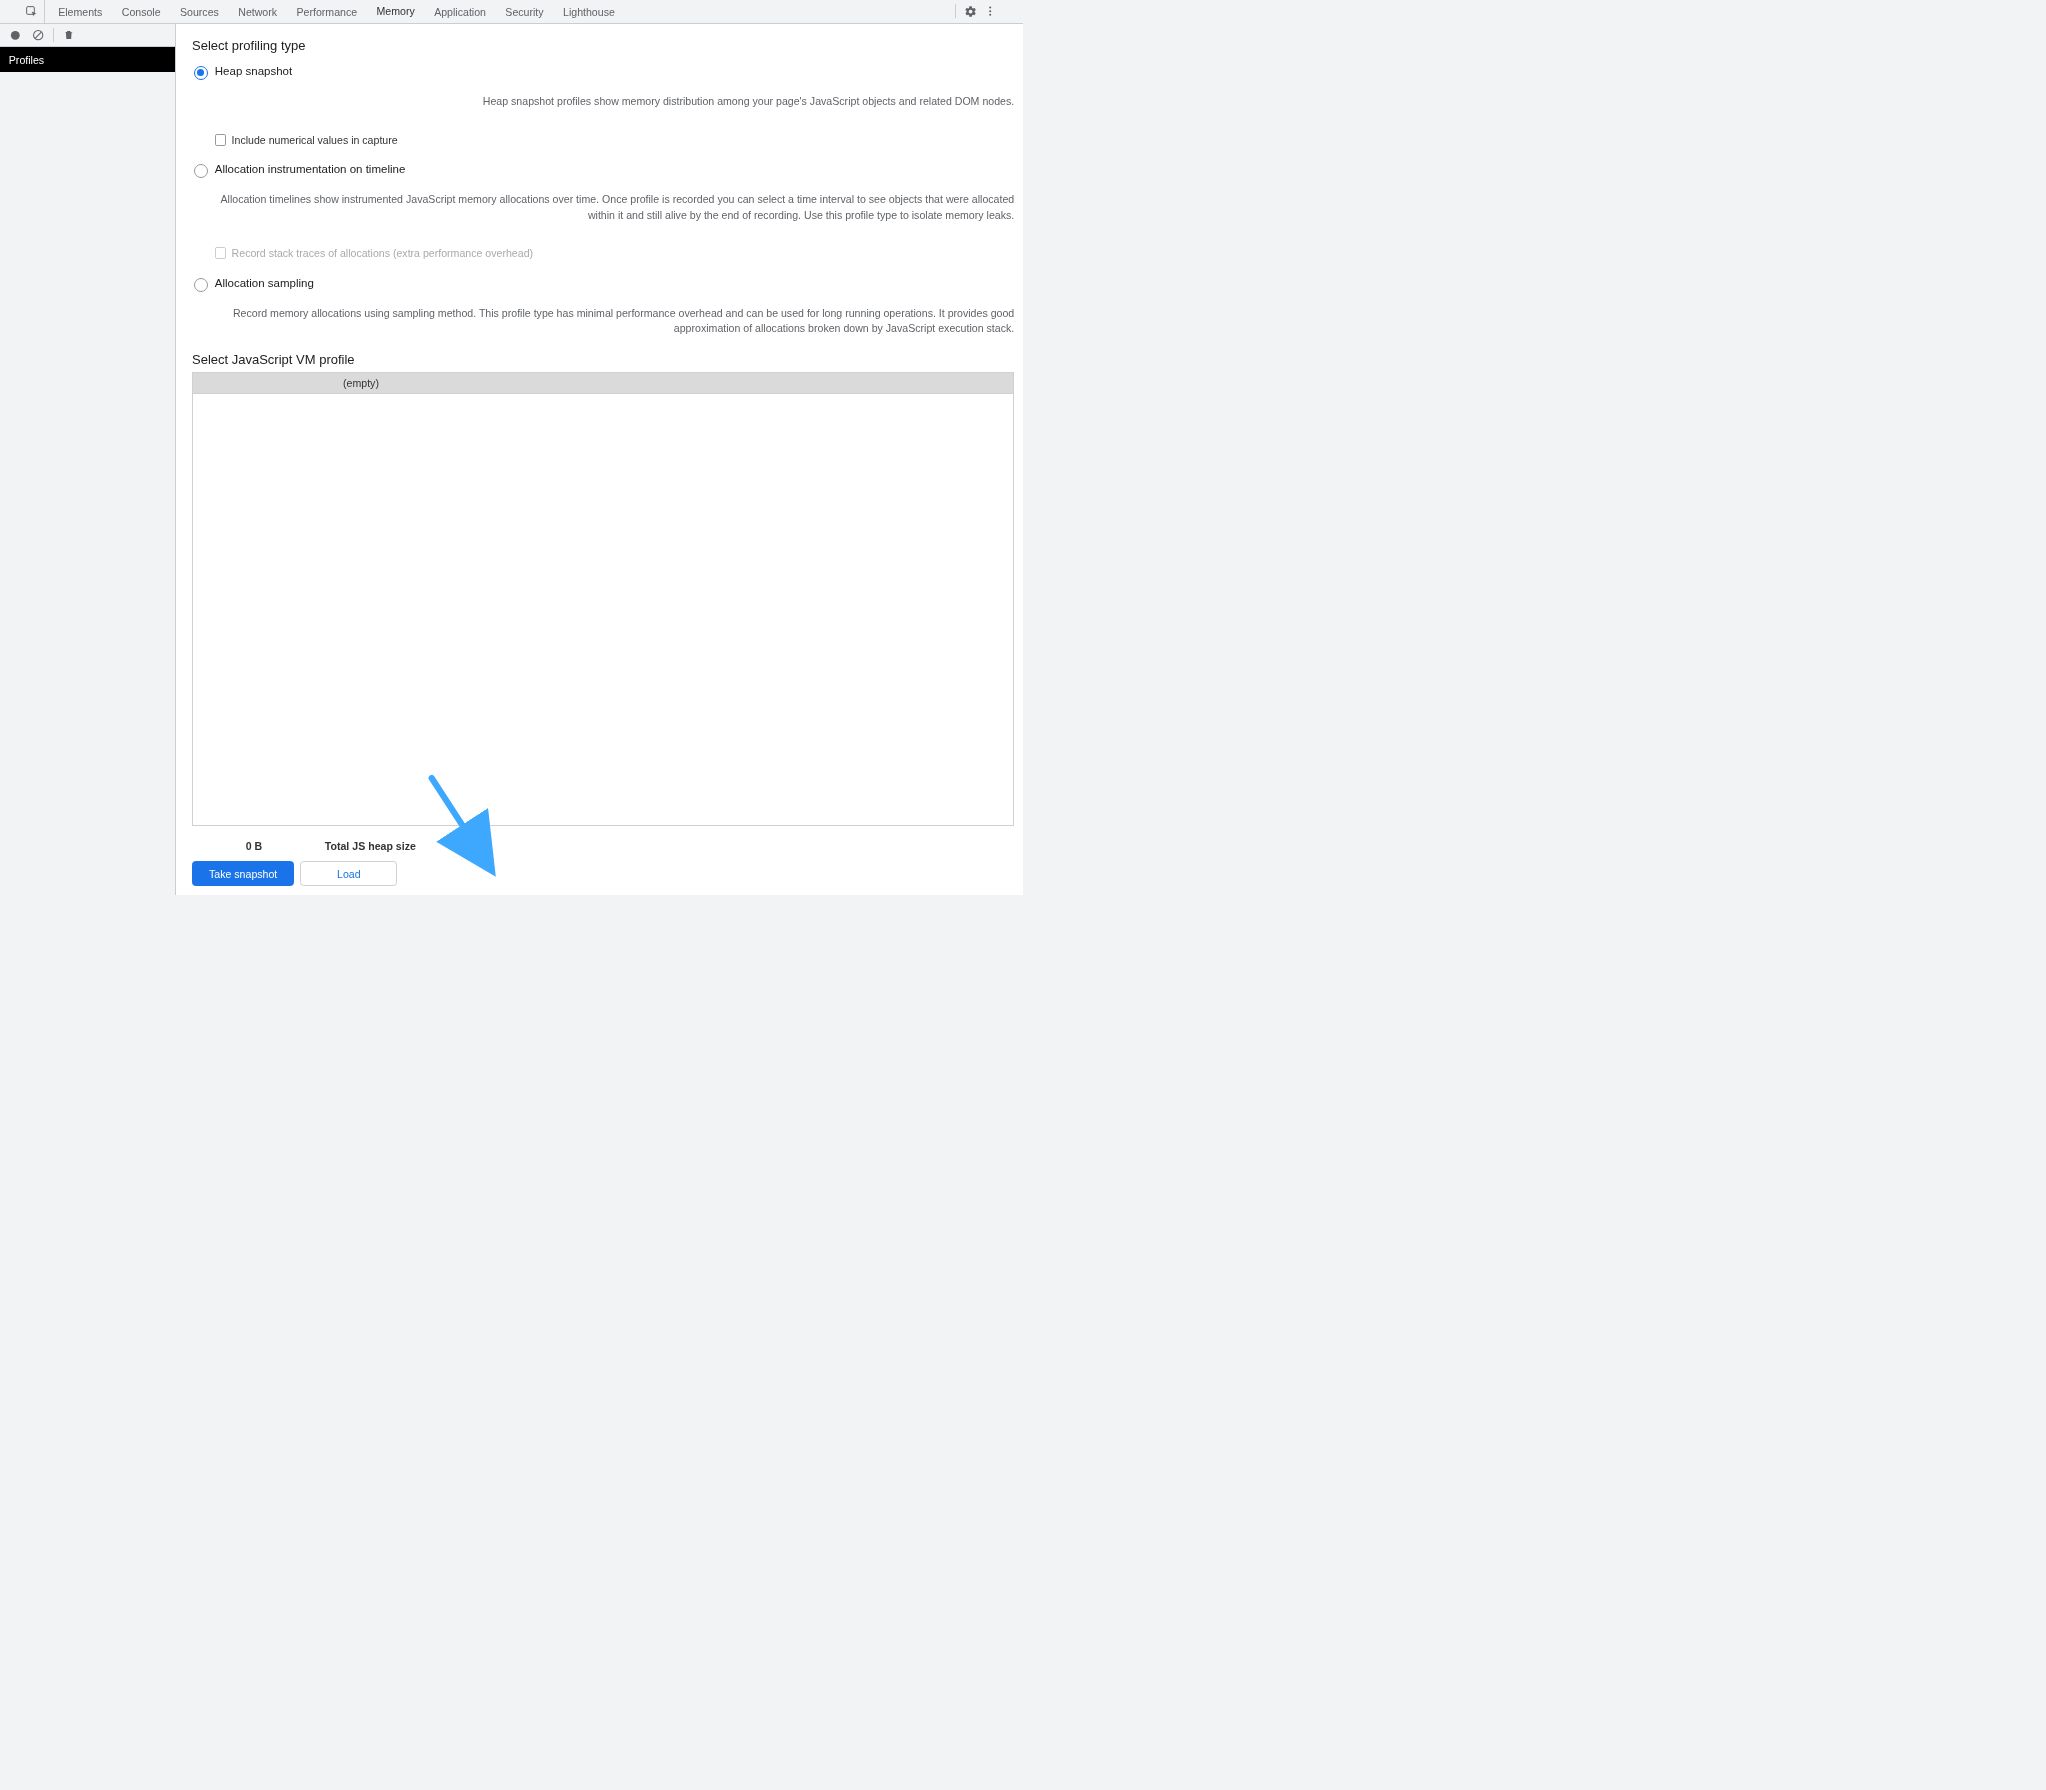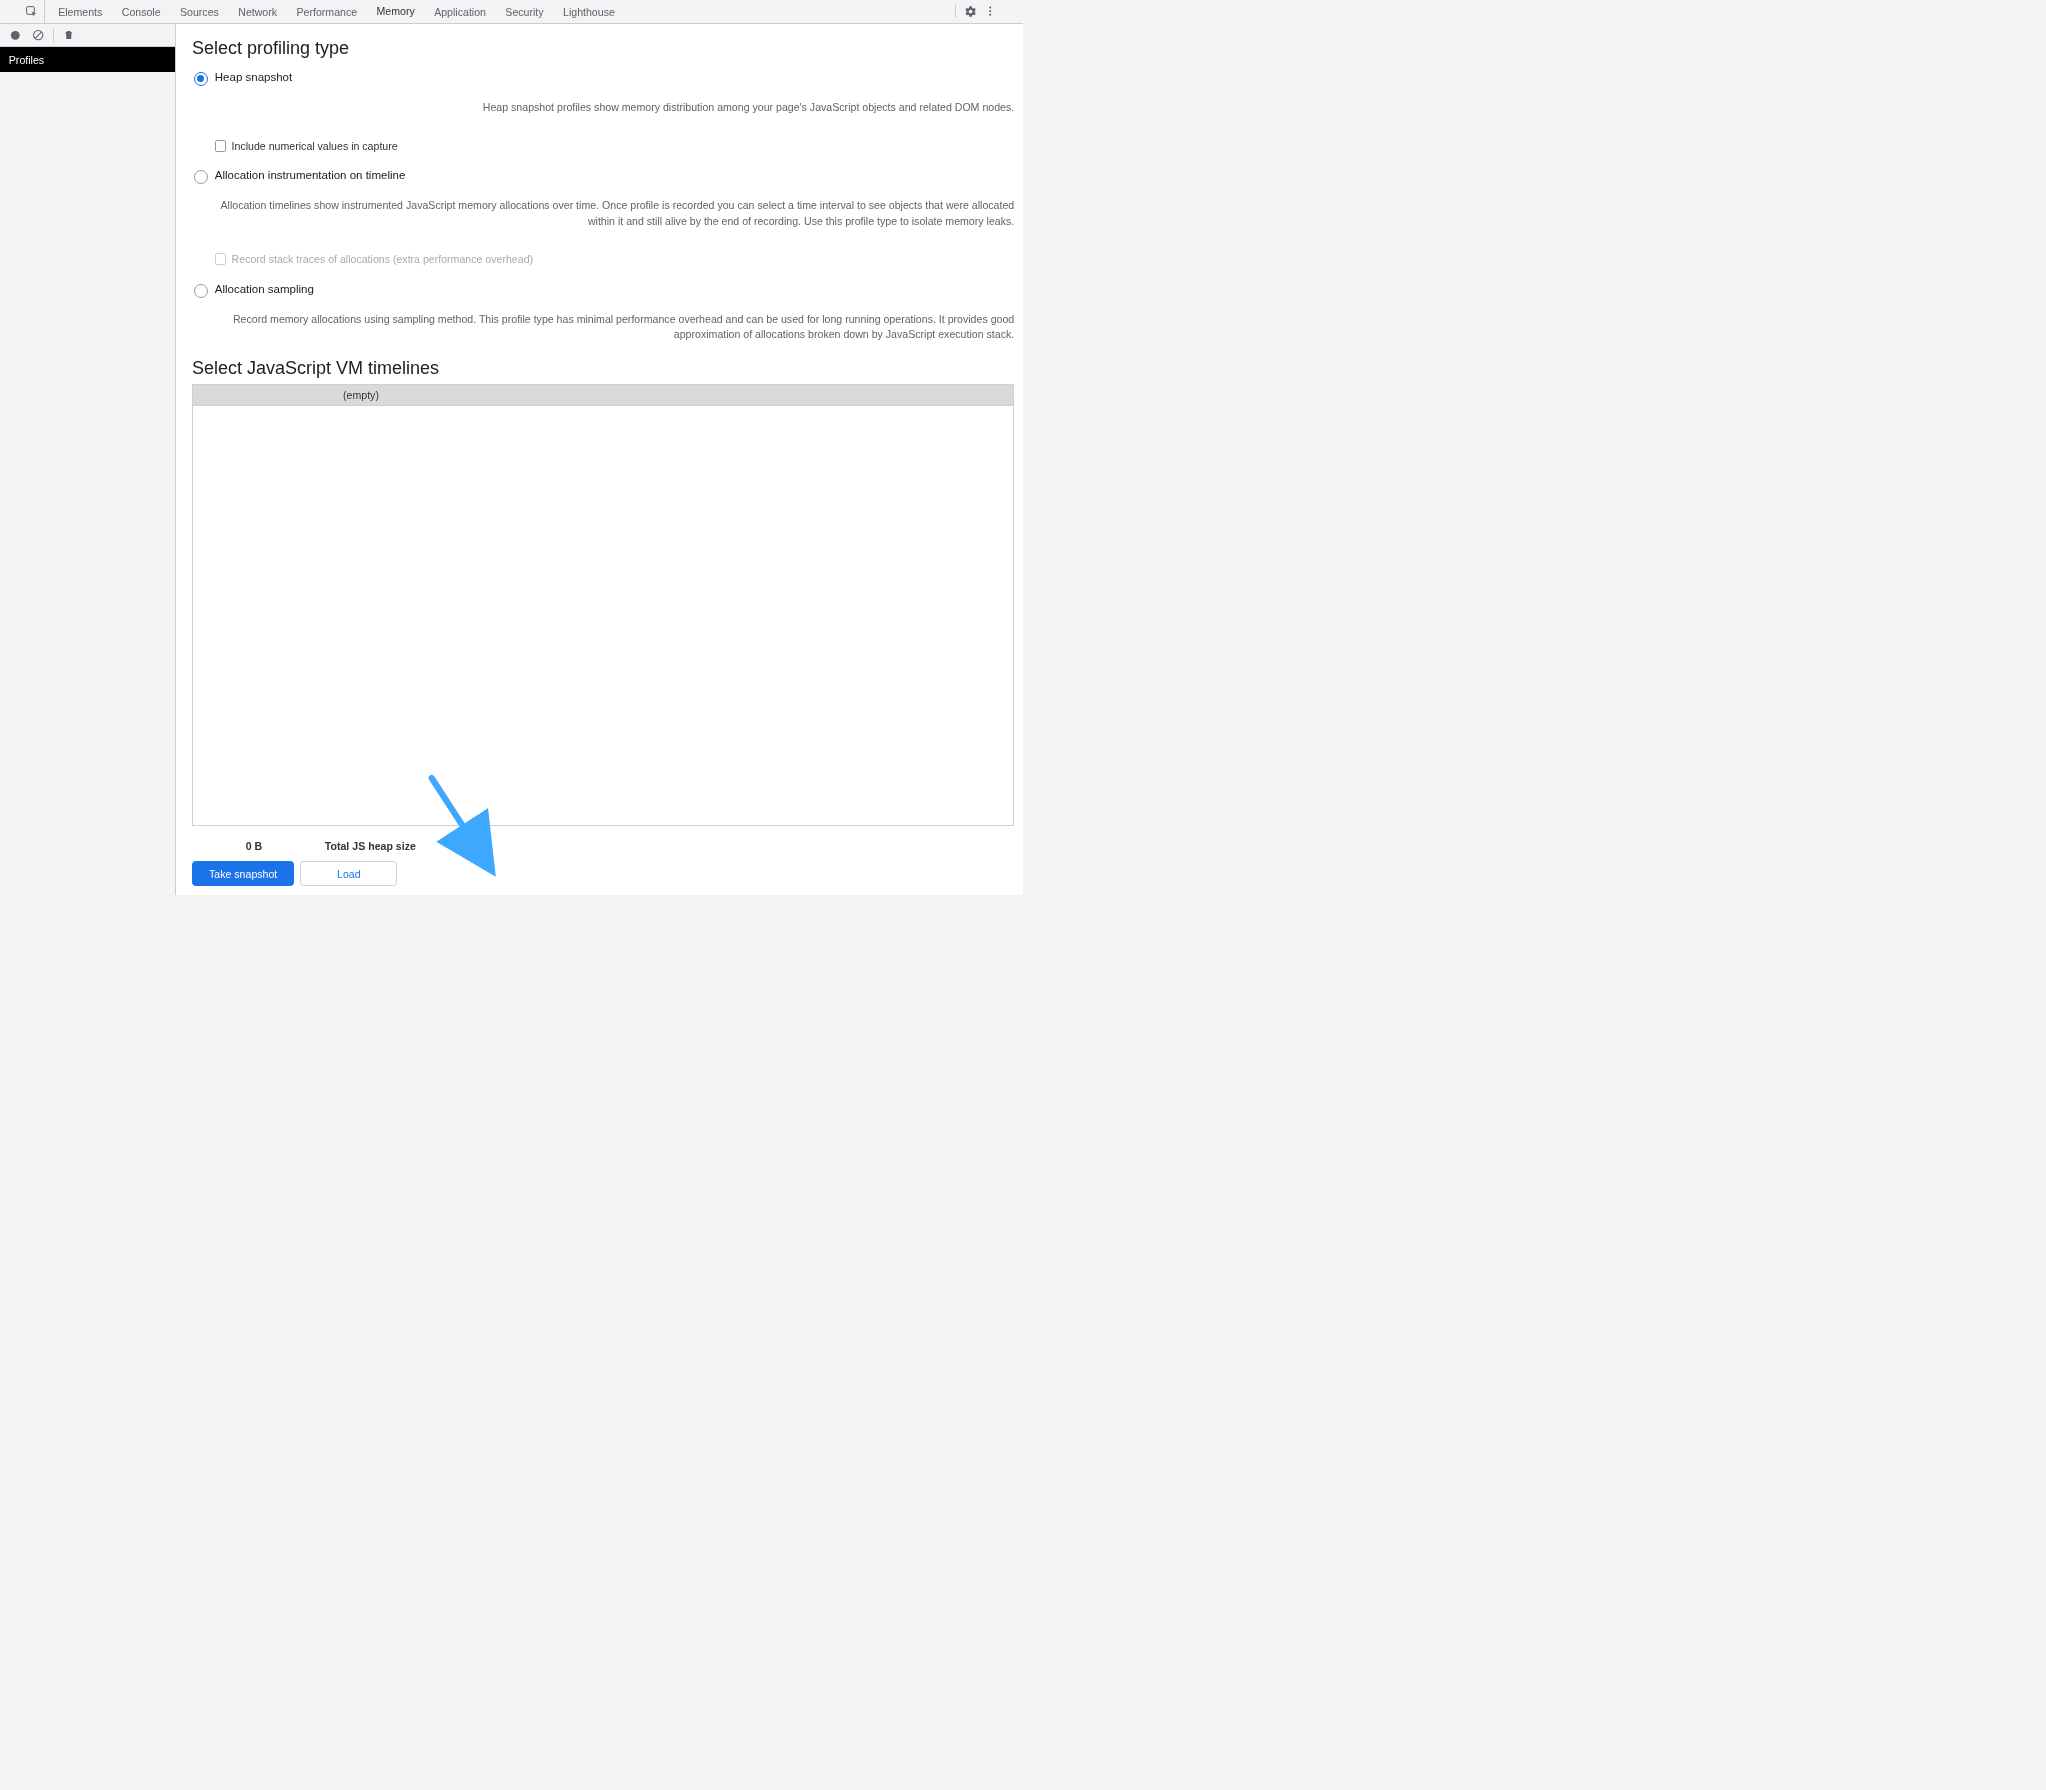--- a/index.html
+++ b/index.html
@@ -100,21 +100,21 @@
   .main {
     flex:1;
     background:#fff;
     min-width:0;
     display:flex; flex-direction:column;
     padding: 14px 8.8px 8.8px 16px;
     overflow:hidden;
     position:relative;
   }
   .section-title {
-    font-size: 18px;
+    font-size: 13px;
     color:#202124;
     margin-bottom: 12.4px;
   }
   .radio-group { margin-left: 1.8px; }
   .radio-item {
     display:flex;
     align-items:flex-start;
     margin-bottom: 7px;
   }
   .radio-circle {
@@ -328,21 +328,21 @@
 
         <div class="radio-item">
           <div class="radio-circle"></div>
           <div class="radio-body">
             <div class="radio-label">Allocation sampling</div>
             <div class="radio-desc">Record memory allocations using sampling method. This profile type has minimal performance overhead and can be used for long running operations. It provides good approximation of allocations broken down by JavaScript execution stack.</div>
           </div>
         </div>
       </div>
 
-      <div class="section-title vm">Select JavaScript VM timelines</div>
+      <div class="section-title vm">Select JavaScript VM profile</div>
       <div class="vm-table">
         <div class="vm-header">
           <span>(empty)</span>
         </div>
         <div class="vm-body"></div>
       </div>
 
       <div class="footer-stats">
         <div class="stat-value">0 B</div>
         <div class="stat-label">Total JS heap size</div>

